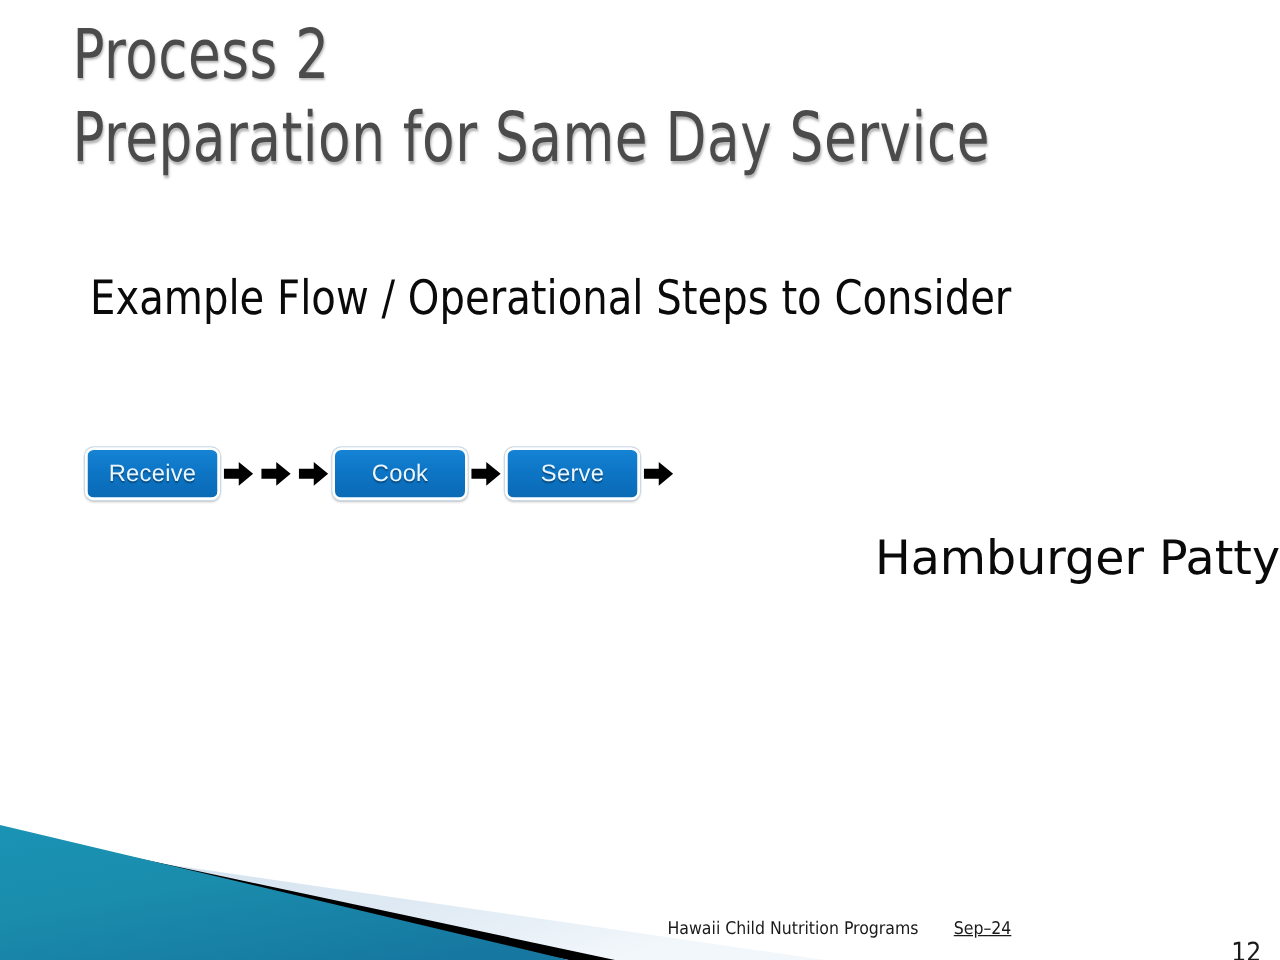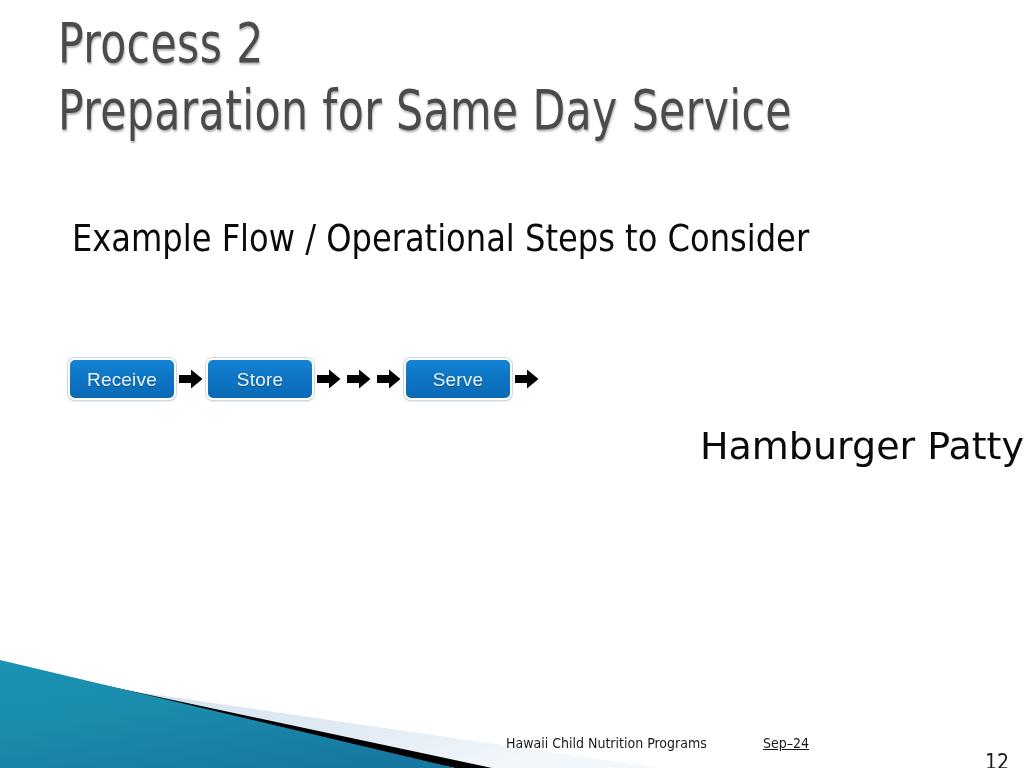--- a/index.html
+++ b/index.html
@@ -123,21 +123,21 @@
     width: 1024px;
     height: 24px;
   }
   .footer-text {
     position: absolute;
     font-family: "DejaVu Sans Condensed", "Liberation Sans", sans-serif;
     font-size: 14px;
     color: #1a1a1a;
     white-space: nowrap;
   }
-  #footer-org { left: 506px; top: 2px; }
+  #footer-org { left: 534px; top: 2px; }
   #footer-date { left: 763px; top: 2px; text-decoration: underline; }
   #footer-page { left: 985px; top: 1px; font-size: 21px; margin-top: 16px; }
 </style>
 </head>
 <body>
 
 <div id="slide">
 
   <div id="title-block">
     <div class="title-line">Process 2</div>
@@ -150,35 +150,35 @@
 
     <div class="flow-step">
       <span class="flow-step-label">Receive</span>
     </div>
     <div class="flow-arrow">
       <svg width="24" height="20" viewBox="0 0 24 20" aria-hidden="true">
         <path d="M0 6 L12 6 L12 0.5 L23.5 10 L12 19.5 L12 14 L0 14 Z" fill="#000000"></path>
       </svg>
     </div>
 
+    <div class="flow-arrow">
+      <svg width="24" height="20" viewBox="0 0 24 20" aria-hidden="true">
+        <path d="M0 6 L12 6 L12 0.5 L23.5 10 L12 19.5 L12 14 L0 14 Z" fill="#000000"></path>
+      </svg>
+    </div>
+
+    <div class="flow-arrow">
+      <svg width="24" height="20" viewBox="0 0 24 20" aria-hidden="true">
+        <path d="M0 6 L12 6 L12 0.5 L23.5 10 L12 19.5 L12 14 L0 14 Z" fill="#000000"></path>
+      </svg>
+    </div>
+
     <div class="flow-step">
-      <span class="flow-step-label">Store</span>
-    </div>
-    <div class="flow-arrow">
-      <svg width="24" height="20" viewBox="0 0 24 20" aria-hidden="true">
-        <path d="M0 6 L12 6 L12 0.5 L23.5 10 L12 19.5 L12 14 L0 14 Z" fill="#000000"></path>
-      </svg>
-    </div>
-
-    <div class="flow-arrow">
-      <svg width="24" height="20" viewBox="0 0 24 20" aria-hidden="true">
-        <path d="M0 6 L12 6 L12 0.5 L23.5 10 L12 19.5 L12 14 L0 14 Z" fill="#000000"></path>
-      </svg>
-    </div>
-
+      <span class="flow-step-label">Cook</span>
+    </div>
     <div class="flow-arrow">
       <svg width="24" height="20" viewBox="0 0 24 20" aria-hidden="true">
         <path d="M0 6 L12 6 L12 0.5 L23.5 10 L12 19.5 L12 14 L0 14 Z" fill="#000000"></path>
       </svg>
     </div>
 
     <div class="flow-step">
       <span class="flow-step-label">Serve</span>
     </div>
     <div class="flow-arrow">

